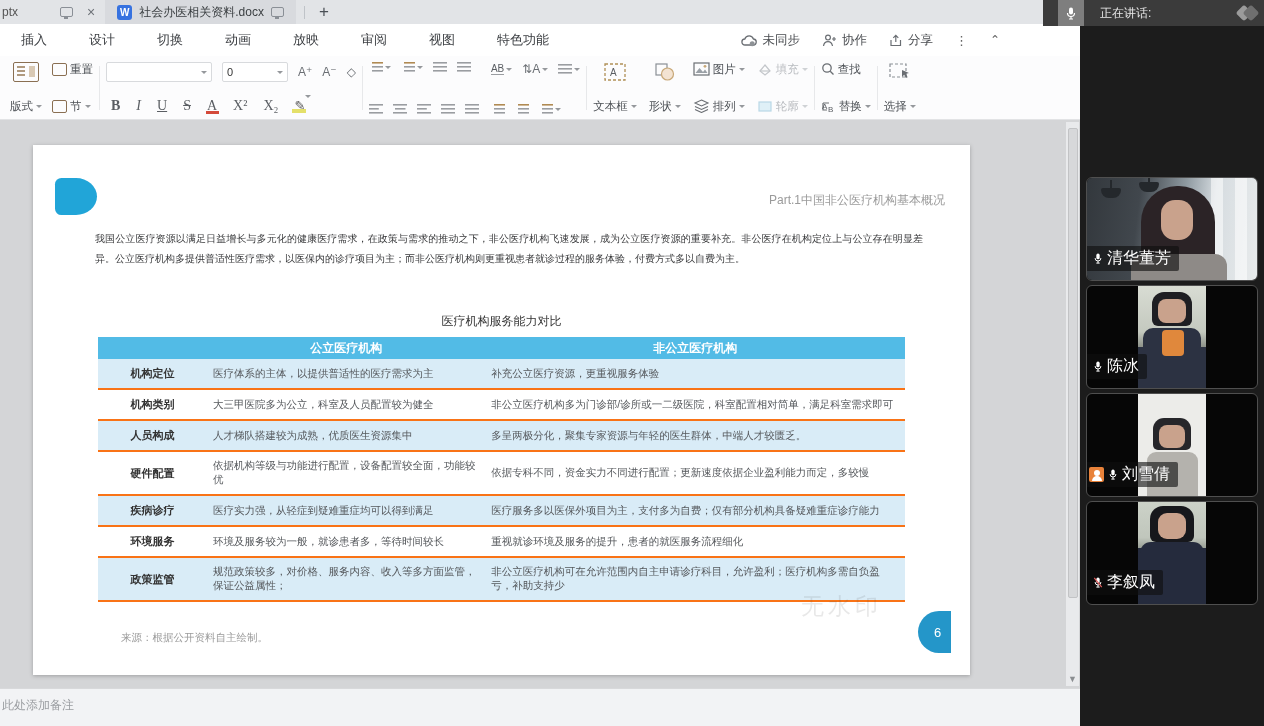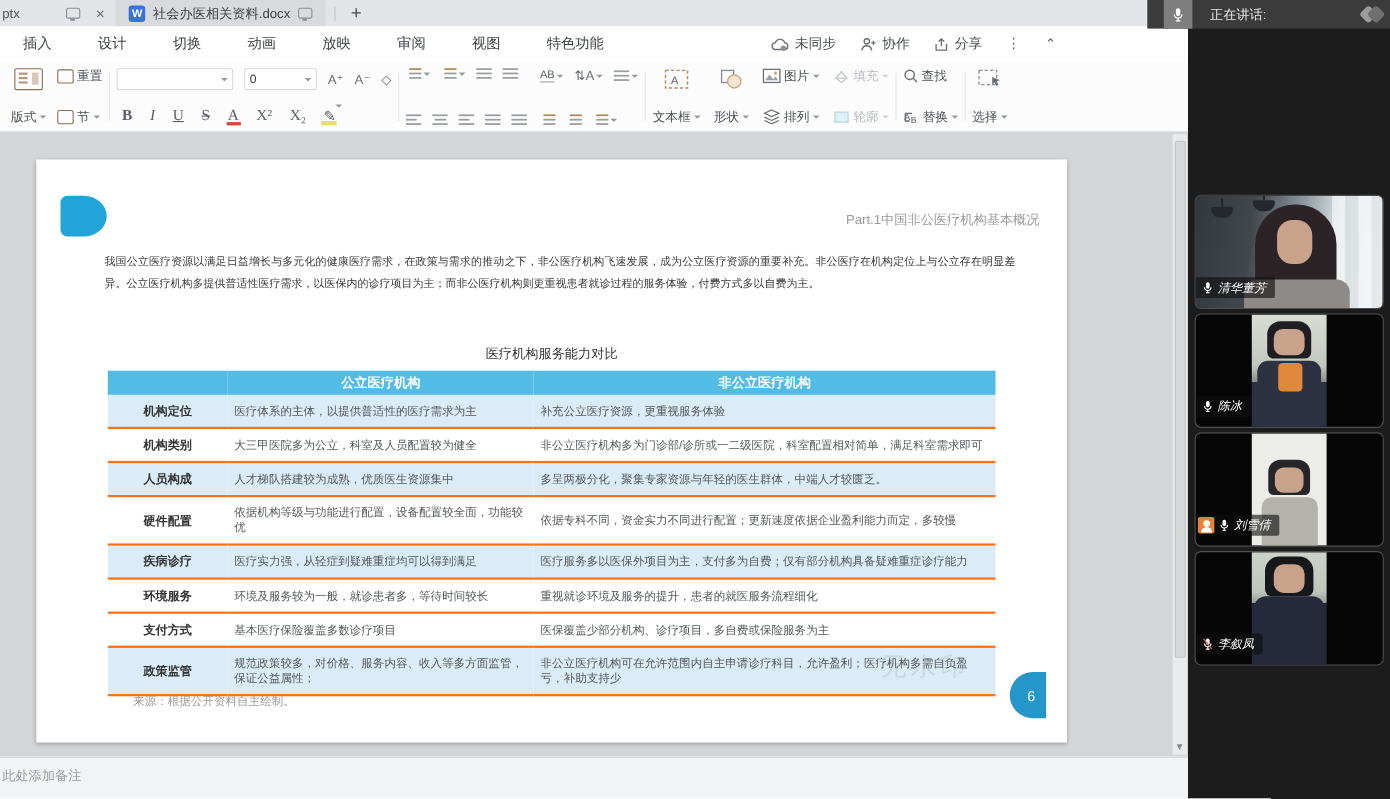--- a/index.html
+++ b/index.html
@@ -16,21 +16,21 @@
   .tab-ico-mon:after { content:""; position:absolute; left:3px; bottom:-3px; width:4px; height:2px; background:#8a8f96; }
   .tab-close { font-size:14px; color:#6d7278; line-height:1; }
   .tab-active { display:flex; align-items:center; gap:7px; background:#d8dade; padding:0 12px; border-radius:0 0 0 0; color:#3c4043; }
   .wps-logo { width:15px; height:15px; background:#3672e0; border-radius:3px; color:#fff; font-size:10px; font-weight:bold; display:flex; align-items:center; justify-content:center; }
   .tab-divider { width:1px; height:13px; background:#bfc3c8; align-self:center; margin:0 8px; }
   .tab-new { font-size:17px; color:#4a4f55; align-self:center; padding:0 6px; }
 
   
   .menubar { position:absolute; left:0; top:24px; width:1080px; height:32px; background:#ffffff; display:flex; align-items:center; font-size:13px; color:#3b3e42; }
   .menu-item { padding:0 21px; cursor:default; }
-  .menu-right { margin-left:auto; display:flex; align-items:center; gap:22px; padding-right:120px; font-size:12.5px; color:#4a4d51; }
+  .menu-right { margin-left:auto; display:flex; align-items:center; gap:22px; padding-right:80px; font-size:12.5px; color:#4a4d51; }
   .mr-btn { display:flex; align-items:center; gap:5px; }
   .mr-btn svg { display:block; }
   .dots3 { letter-spacing:0; font-size:13px; color:#666; }
   .chev-up { font-size:12px; color:#666; }
 
   
   .toolbar { position:absolute; left:0; top:56px; width:1080px; height:64px; background:#fcfcfd; border-bottom:1px solid #e2e3e5; display:flex; align-items:center; padding:4px 4px; color:#555; }
   .tgroup { display:flex; align-items:center; height:56px; padding:0 6px; }
   .tdiv { width:1px; height:44px; background:#e7e8ea; }
   .vcol { display:flex; flex-direction:column; justify-content:space-between; height:52px; }
@@ -93,21 +93,21 @@
   .m-micbox { position:absolute; left:15px; top:0; width:26px; height:26px; background:#7e7e7e; display:flex; align-items:center; justify-content:center; }
   .m-speaking { position:absolute; left:57px; top:0; height:26px; display:flex; align-items:center; font-size:12px; color:#e8e8e8; }
   .m-logo { position:absolute; right:4px; top:3px; width:24px; height:20px; }
   .m-logo i { position:absolute; width:12px; height:12px; border-radius:3px; transform:rotate(45deg); }
   .m-logo i:nth-child(1){ left:2px; top:4px; background:#9b9b9b; }
   .m-logo i:nth-child(2){ left:9px; top:4px; background:#6f6f6f; }
 
   .tile { position:absolute; left:6px; width:172px; height:104px; background:#060606; border:1px solid #4f4f4f; border-radius:6px; overflow:hidden; }
   .strip { position:absolute; top:0; bottom:0; left:30%; width:40%; }
   .hair,.face,.torso { position:absolute; }
-  .plabel { position:absolute; left:0; bottom:9px; display:flex; align-items:center; gap:4px; background:rgba(15,15,15,.62); color:#fff; font-size:11px; padding:2px 8px 2px 6px; border-radius:0 2px 2px 0; z-index:5;font-style:italic; }
+  .plabel { position:absolute; left:0; bottom:9px; display:flex; align-items:center; gap:4px; background:rgba(15,15,15,.62); color:#fff; font-size:16px; padding:2px 8px 2px 6px; border-radius:0 2px 2px 0; z-index:5; }
   .host-badge { width:15px; height:15px; background:#e8823a; border-radius:2px; position:relative; margin-left:-4px; }
   .host-badge:before { content:""; position:absolute; left:4.5px; top:2.5px; width:6px; height:6px; border-radius:50%; background:#fff; }
   .host-badge:after { content:""; position:absolute; left:2.5px; top:8.5px; width:10px; height:5px; border-radius:5px 5px 0 0; background:#fff; }
 
   
   .scene1 { position:absolute; inset:0; background:linear-gradient(97deg,#33383d 0%,#41474d 30%,#8f9aa1 55%,#d6dce0 72%,#e8ebec 100%); }
   .scene1 .win { position:absolute; top:0; bottom:0; width:12px; background:rgba(255,255,255,.55); }
   .scene1 .lamp { position:absolute; width:20px; height:10px; background:#24282c; border-radius:2px 2px 8px 8px; }
   .scene1 .lamp:before { content:""; position:absolute; left:9px; top:-8px; width:2px; height:8px; background:#24282c; }
   .scene1 .hair { left:54px; top:8px; width:74px; height:92px; background:#2b2326; border-radius:36px 36px 10px 10px; }
@@ -430,25 +430,20 @@
         <tr class="alt">
               <td class="c1">疾病诊疗</td>
               <td>医疗实力强，从轻症到疑难重症均可以得到满足</td>
               <td>医疗服务多以医保外项目为主，支付多为自费；仅有部分机构具备疑难重症诊疗能力</td>
             </tr>
         <tr>
               <td class="c1">环境服务</td>
               <td>环境及服务较为一般，就诊患者多，等待时间较长</td>
               <td>重视就诊环境及服务的提升，患者的就医服务流程细化</td>
             </tr>
-        <tr>
-              <td class="c1">支付方式</td>
-              <td>基本医疗保险覆盖多数诊疗项目</td>
-              <td>医保覆盖少部分机构、诊疗项目，多自费或保险服务为主</td>
-            </tr>
         <tr class="alt">
               <td class="c1">政策监管</td>
               <td>规范政策较多，对价格、服务内容、收入等多方面监管，保证公益属性；</td>
               <td>非公立医疗机构可在允许范围内自主申请诊疗科目，允许盈利；医疗机构多需自负盈亏，补助支持少</td>
             </tr>
       </tbody>
         </table>
 
       <div class="s-source">来源：根据公开资料自主绘制。</div>
       <div class="s-watermark">无水印</div>

